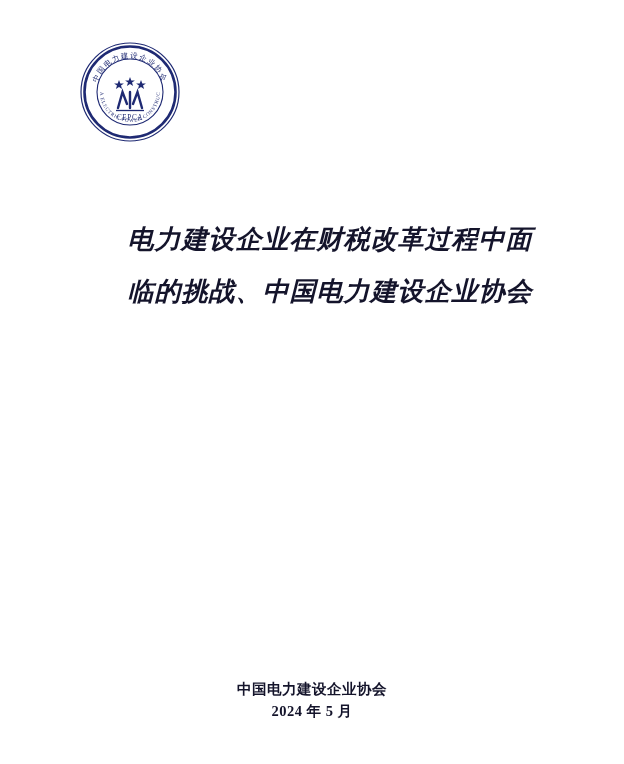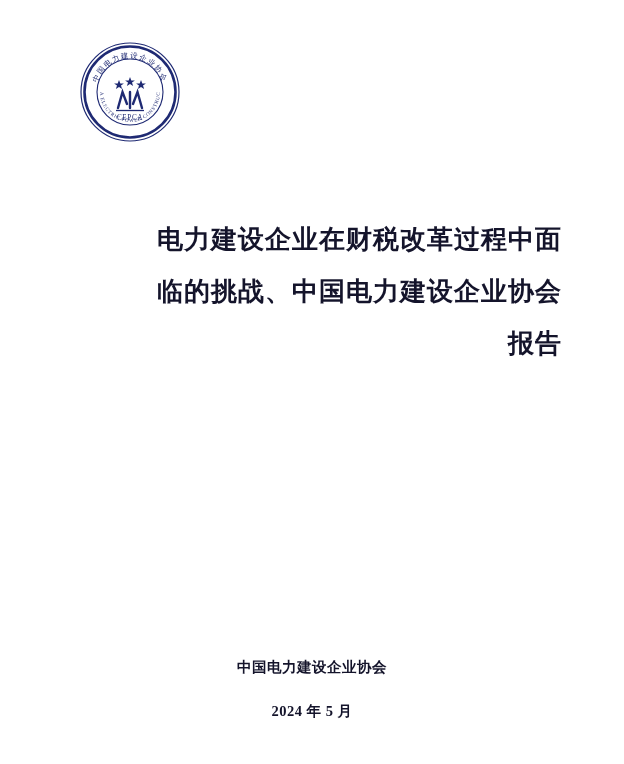--- a/index.html
+++ b/index.html
@@ -29,23 +29,24 @@
     left: 78px;
     width: 104px;
     height: 104px;
   }
   .logo-wrap svg { display: block; }
 
   
   .title-block {
     position: absolute;
     top: 214px;
-    left: 62px;
+    left: 80px;
     width: 500px;
-    text-align: right;
+    text-align: center;
+    font-style: italic;
   }
   .title-line {
     font-family: "Liberation Serif", "DejaVu Serif", serif;
     font-weight: bold;
     font-size: 26px;
     line-height: 52px;
     letter-spacing: 1px;
     color: #14142b;
     white-space: nowrap;
   }
@@ -62,21 +63,20 @@
     text-align: center;
   }
   .org {
     font-size: 14.5px;
     font-weight: bold;
     line-height: 22px;
     color: #14142b;
     letter-spacing: 0.5px;
   }
   .date {
-    margin-top: 22px;
     font-size: 14.5px;
     font-weight: bold;
     line-height: 22px;
     color: #14142b;
     letter-spacing: 0.5px;
   }
 </style>
 </head>
 <body>
 
@@ -113,21 +113,20 @@
       </g>
       <path d="M 38,70.5 L 66,70.5" stroke="#1f2a73" stroke-width="1.3"></path>
 
       <text x="52" y="79.5" text-anchor="middle" font-family="Liberation Serif, DejaVu Serif, serif" font-size="7.2" fill="#1f2a73" letter-spacing="0.6">CEPCA</text>
     </svg>
   </div>
 
   <div class="title-block">
     <div class="title-line">电力建设企业在财税改革过程中面</div>
     <div class="title-line">临的挑战、中国电力建设企业协会</div>
-    <div class="title-line last">报告</div>
   </div>
 
   <div class="footer-block">
     <div class="org">中国电力建设企业协会</div>
     <div class="date">2024 年 5 月</div>
   </div>
 
 </div>
 
 </body></html>

